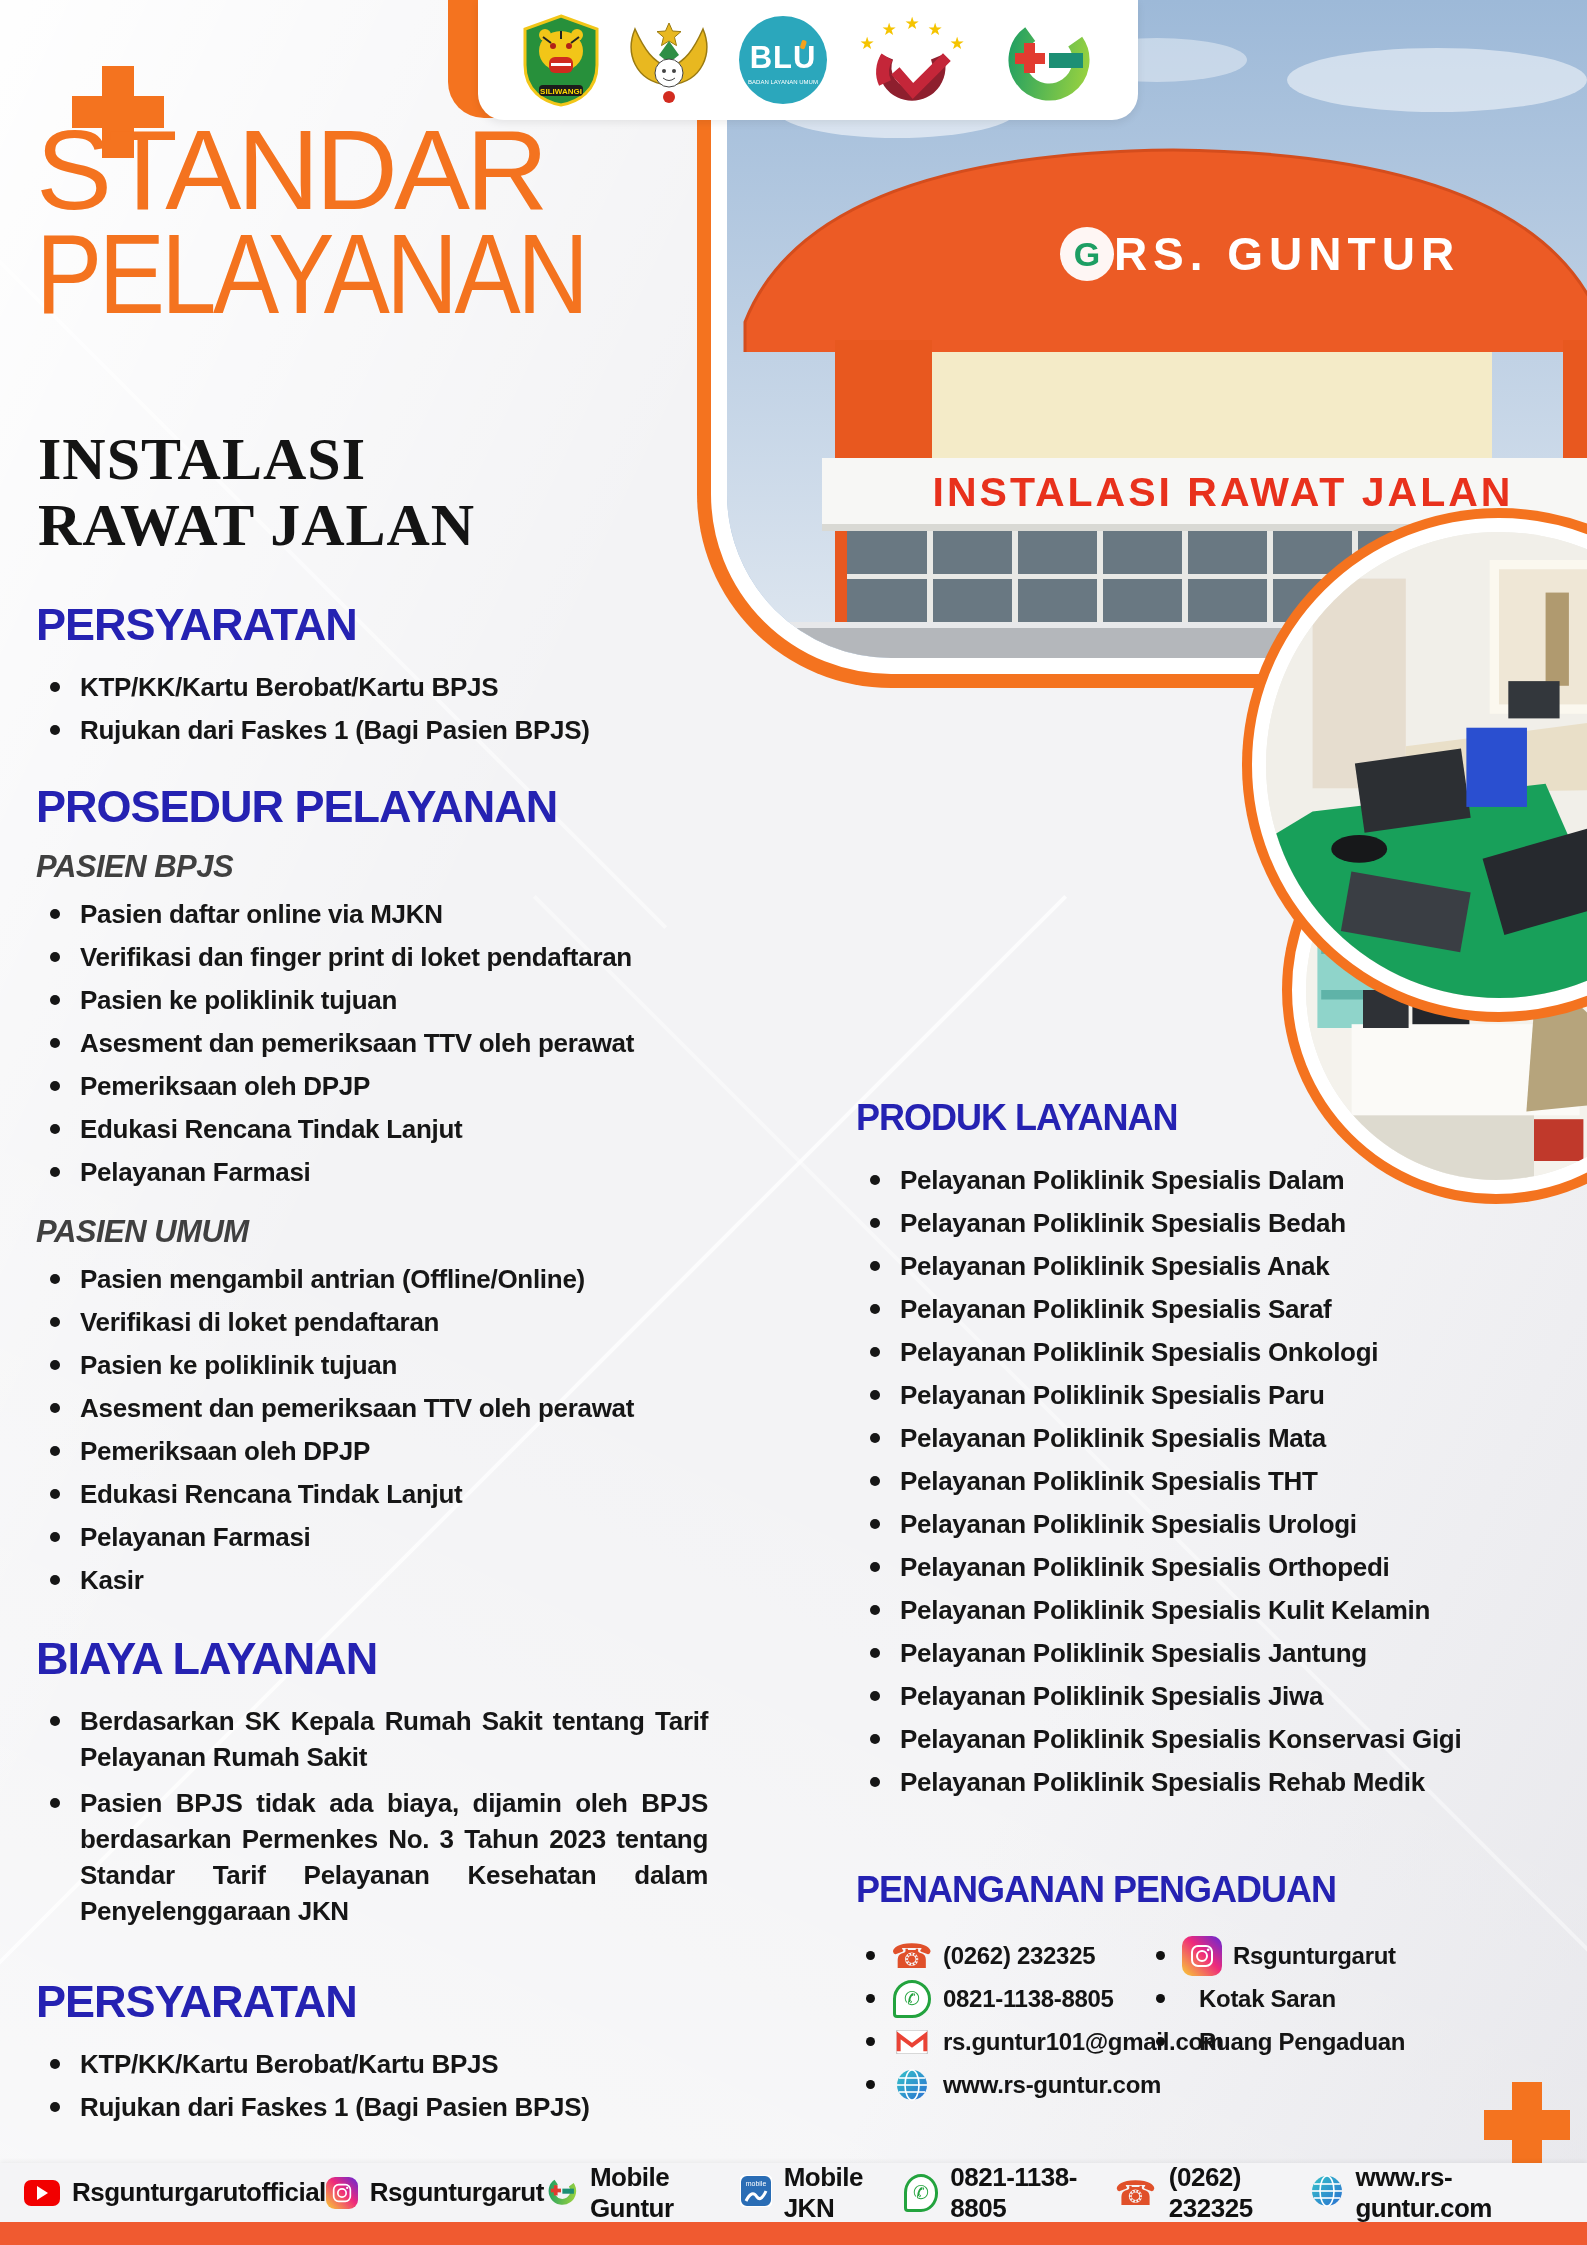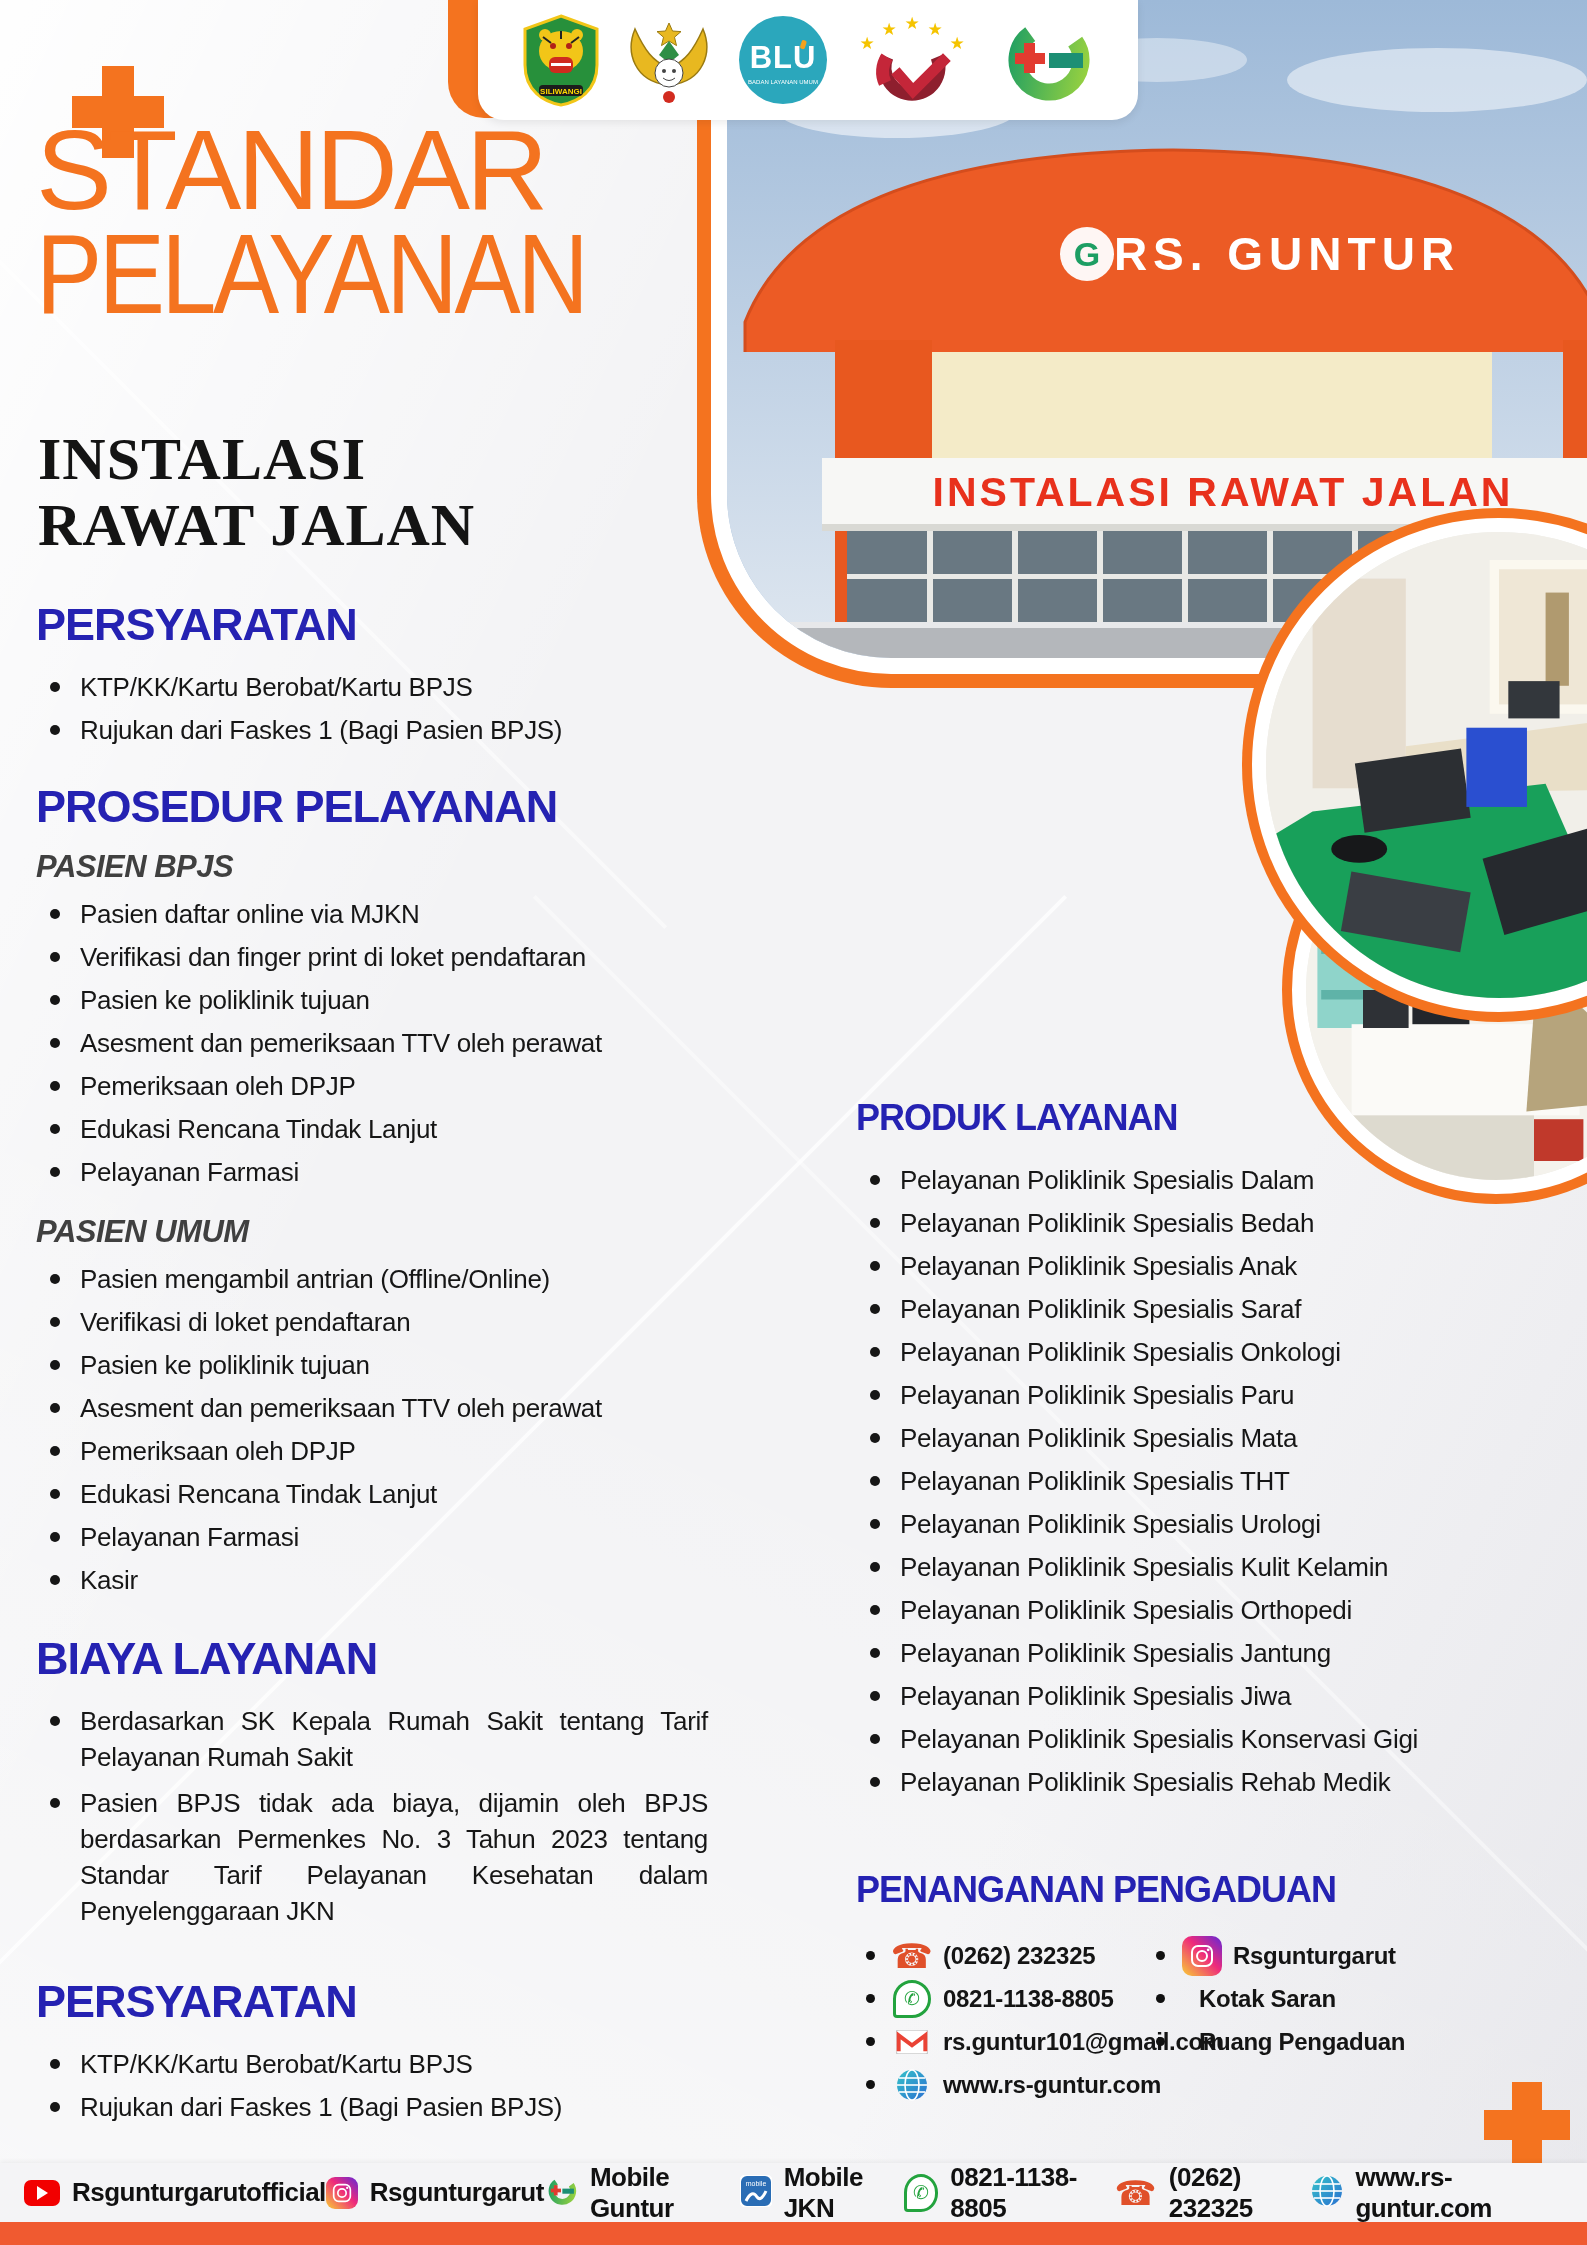--- a/index.html
+++ b/index.html
@@ -50,21 +50,21 @@
   .big-title .l2{display:inline-block;transform:scaleX(.87);transform-origin:left;}
   .big-title span{display:block;}
   .serif-sub{font-family:"Liberation Serif",serif;font-weight:700;color:#141414;
              font-size:60px;line-height:66px;margin:0 0 44px 2px;letter-spacing:1px;}
   .serif-sub span{display:block;}
   .h-blue{color:#2522b2;font-weight:800;font-size:45px;line-height:1;
           margin:0 0 22px 0;letter-spacing:-1px;}
   .h-orange{color:#404040;font-style:italic;font-weight:800;font-size:31px;line-height:1;
             margin:26px 0 14px 0;letter-spacing:-0.5px;}
   .blist{list-style:none;margin:0 0 8px 0;padding:0;}
-  .blist li{position:relative;padding-left:44px;font-weight:400;font-size:26px;
+  .blist li{position:relative;padding-left:44px;font-weight:700;font-size:26px;
             line-height:36px;color:#161616;margin-bottom:7px;letter-spacing:-0.3px;}
   .blist li::before{content:"";position:absolute;left:14px;top:13px;width:10px;height:10px;
             border-radius:50%;background:#161616;}
   .blist.justify li{text-align:justify;margin-bottom:10px;}
   .gap28{height:28px;} .gap30{height:30px;} .gap40{height:40px;}
 
   
   .col-right{position:absolute;left:856px;top:1100px;width:716px;z-index:5;}
   .col-right .h-blue{font-size:36px;margin-bottom:26px;}
   .col-right .blist li{text-align:justify;}
@@ -337,22 +337,22 @@
     <ul class="blist">
       <li>Pelayanan Poliklinik Spesialis Dalam</li>
       <li>Pelayanan Poliklinik Spesialis Bedah</li>
       <li>Pelayanan Poliklinik Spesialis Anak</li>
       <li>Pelayanan Poliklinik Spesialis Saraf</li>
       <li>Pelayanan Poliklinik Spesialis Onkologi</li>
       <li>Pelayanan Poliklinik Spesialis Paru</li>
       <li>Pelayanan Poliklinik Spesialis Mata</li>
       <li>Pelayanan Poliklinik Spesialis THT</li>
       <li>Pelayanan Poliklinik Spesialis Urologi</li>
+      <li>Pelayanan Poliklinik Spesialis Orthopedi</li>
       <li>Pelayanan Poliklinik Spesialis Kulit Kelamin</li>
-      <li>Pelayanan Poliklinik Spesialis Orthopedi</li>
       <li>Pelayanan Poliklinik Spesialis Jantung</li>
       <li>Pelayanan Poliklinik Spesialis Jiwa</li>
       <li>Pelayanan Poliklinik Spesialis Konservasi Gigi</li>
       <li>Pelayanan Poliklinik Spesialis Rehab Medik</li>
     </ul>
 
     <h3 class="h-blue h-pengaduan">PENANGANAN PENGADUAN</h3>
     <div class="pg-grid">
       <div class="pg-col left">
         <div class="pg-row">

